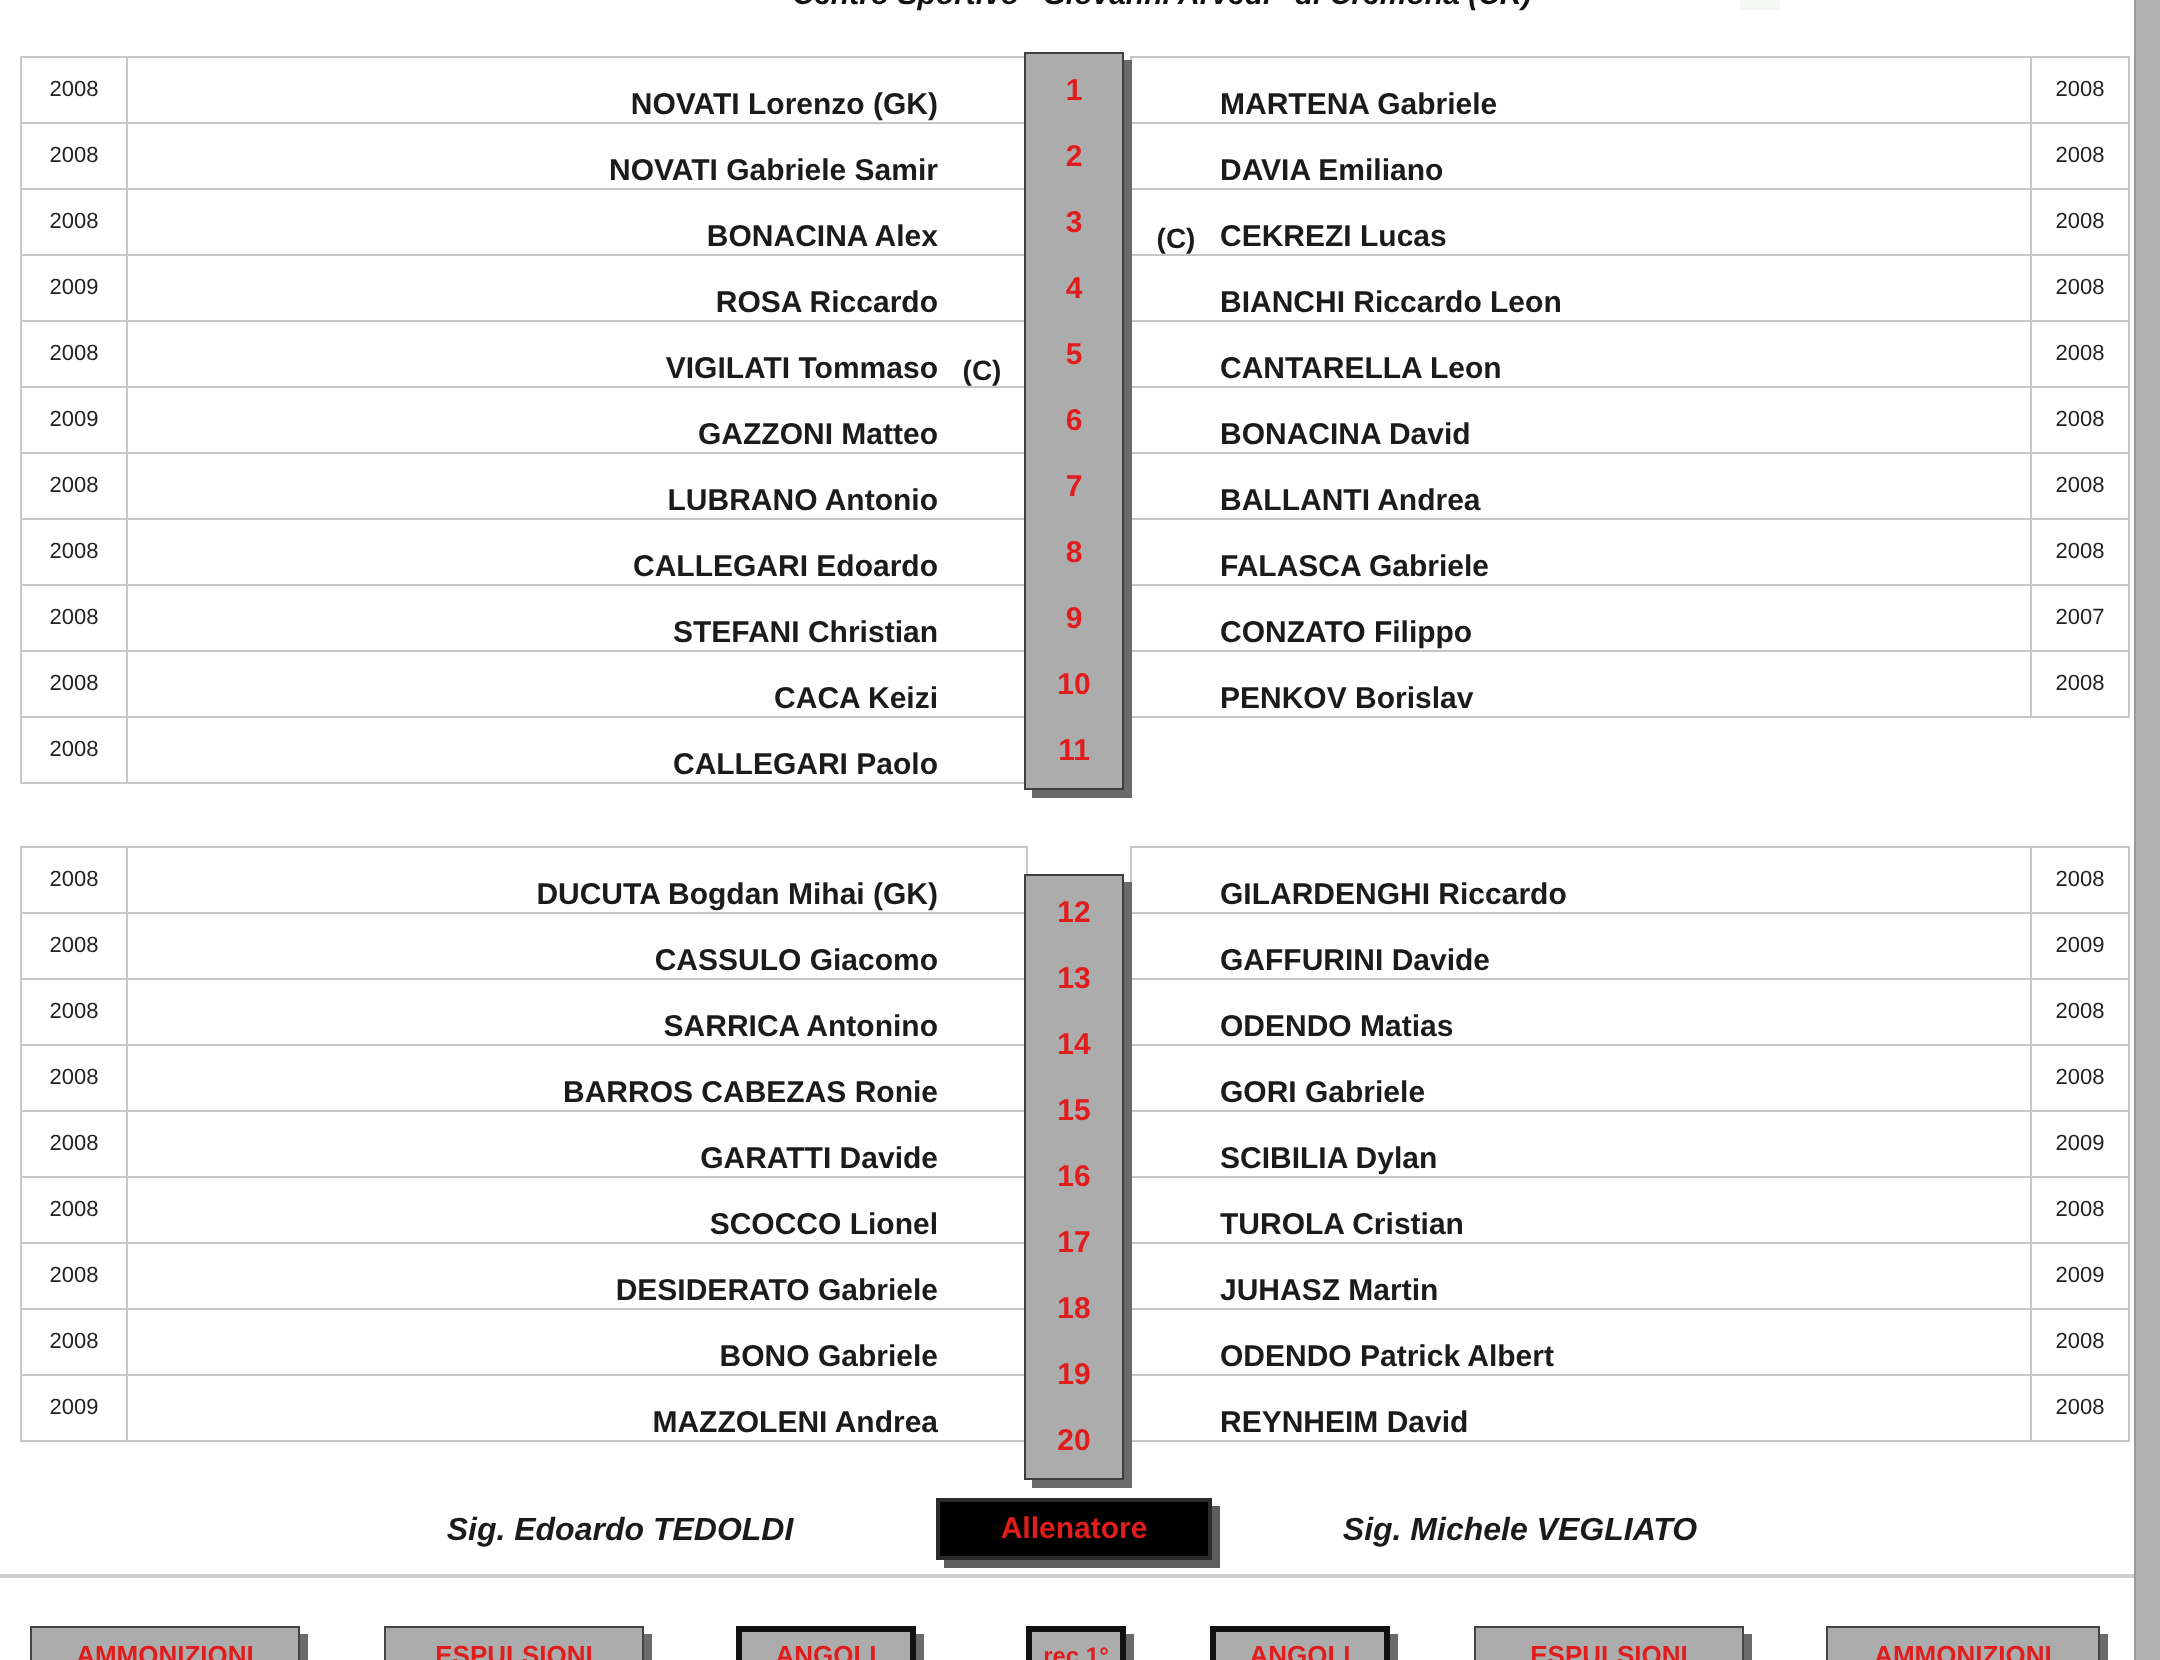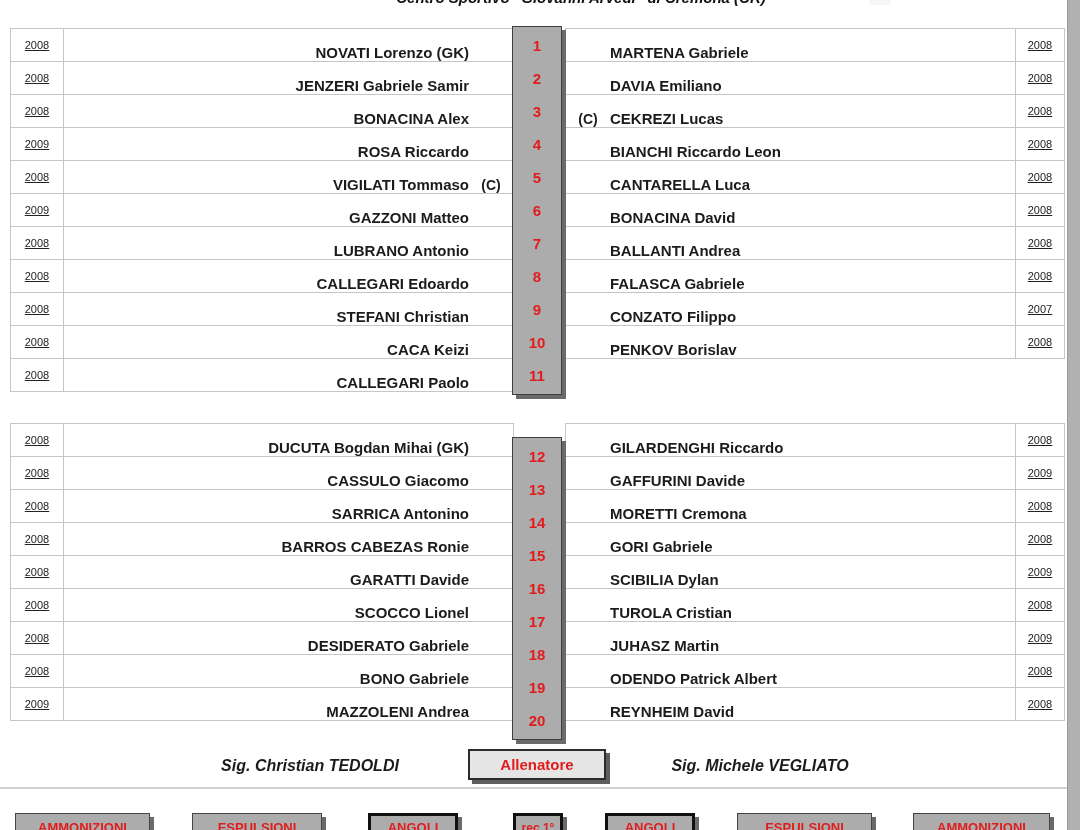--- a/index.html
+++ b/index.html
@@ -23,21 +23,21 @@
   }
   
   table.roster{
     position:absolute;border-collapse:collapse;table-layout:fixed;
     border:1px solid #9f9f9f;background:#fff;
   }
   table.roster td{
     border:1px solid #c6c6c6;height:32px;padding:0;overflow:hidden;
     vertical-align:middle;background:#fff;
   }
-  td.year{width:52px;text-align:center;font-size:11px;color:#222;text-decoration:underline;}
+  td.year{width:52px;text-align:center;font-size:11px;color:#222;}
   td.name{width:449px;}
   .cellflex{display:flex;align-items:flex-end;height:100%;}
   .home .cellflex{justify-content:flex-end;}
   .nm{font-weight:700;font-size:15px;color:#1b1b1b;white-space:nowrap;}
   .cap{flex:0 0 44px;width:44px;text-align:center;font-weight:700;font-size:14px;color:#1b1b1b;}
   .t-home{left:10px;}
   .t-away{left:565px;}
   .t-away td.year{width:48px;}
   #home-0,#away-0{top:28px;}
   #home-1,#away-1{top:423px;}
@@ -55,21 +55,21 @@
   }
   
   .coach{
     position:absolute;top:749px;height:33px;line-height:33px;
     font-weight:700;font-style:italic;font-size:16px;color:#1b1b1b;text-align:center;
   }
   #coach-home{left:110px;width:400px;}
   #coach-away{left:560px;width:400px;}
   .role-btn{
     position:absolute;left:468px;top:749px;width:138px;height:31px;
-    background:#e5e5e5;border:2px solid #2b2b2b;box-sizing:border-box;
+    background:#000000;border:2px solid #2b2b2b;box-sizing:border-box;
     box-shadow:4px 4px 0 #5e5e5e;
     text-align:center;line-height:27px;font-weight:700;font-size:15px;color:#e11c1c;
     cursor:pointer;
   }
   .divider{
     position:absolute;left:0;top:787px;width:1080px;height:2px;background:#cfcfcf;
   }
   
   .macro-btn{
     position:absolute;top:813px;height:30px;box-sizing:border-box;
@@ -100,21 +100,21 @@
           <div class="cellflex">
             <span class="nm">NOVATI Lorenzo  (GK)</span>
             <span class="cap"></span>
           </div>
         </td>
       </tr>
       <tr>
         <td class="year">2008</td>
         <td class="name">
           <div class="cellflex">
-            <span class="nm">JENZERI Gabriele Samir</span>
+            <span class="nm">NOVATI Gabriele Samir</span>
             <span class="cap"></span>
           </div>
         </td>
       </tr>
       <tr>
         <td class="year">2008</td>
         <td class="name">
           <div class="cellflex">
             <span class="nm">BONACINA Alex</span>
             <span class="cap"></span>
@@ -243,21 +243,21 @@
             <span class="cap"></span>
             <span class="nm">BIANCHI Riccardo Leon</span>
           </div>
         </td>
         <td class="year">2008</td>
       </tr>
       <tr>
         <td class="name">
           <div class="cellflex">
             <span class="cap"></span>
-            <span class="nm">CANTARELLA Luca</span>
+            <span class="nm">CANTARELLA Leon</span>
           </div>
         </td>
         <td class="year">2008</td>
       </tr>
       <tr>
         <td class="name">
           <div class="cellflex">
             <span class="cap"></span>
             <span class="nm">BONACINA David</span>
           </div>
@@ -416,21 +416,21 @@
             <span class="cap"></span>
             <span class="nm">GAFFURINI Davide</span>
           </div>
         </td>
         <td class="year">2009</td>
       </tr>
       <tr>
         <td class="name">
           <div class="cellflex">
             <span class="cap"></span>
-            <span class="nm">MORETTI Cremona</span>
+            <span class="nm">ODENDO Matias</span>
           </div>
         </td>
         <td class="year">2008</td>
       </tr>
       <tr>
         <td class="name">
           <div class="cellflex">
             <span class="cap"></span>
             <span class="nm">GORI Gabriele</span>
           </div>
@@ -478,21 +478,21 @@
           <div class="cellflex">
             <span class="cap"></span>
             <span class="nm">REYNHEIM David</span>
           </div>
         </td>
         <td class="year">2008</td>
       </tr>
     </tbody>
   </table>
 
-<div class="coach" id="coach-home">Sig. Christian TEDOLDI</div>
+<div class="coach" id="coach-home">Sig. Edoardo TEDOLDI</div>
 <div class="role-btn">Allenatore</div>
 <div class="coach" id="coach-away">Sig. Michele VEGLIATO</div>
 
 <div class="divider"></div>
 
 <div id="btnrow">
     <div class="macro-btn">AMMONIZIONI</div>
     <div class="macro-btn">ESPULSIONI</div>
     <div class="macro-btn bold">ANGOLI</div>
     <div class="macro-btn bold">rec 1°</div>

